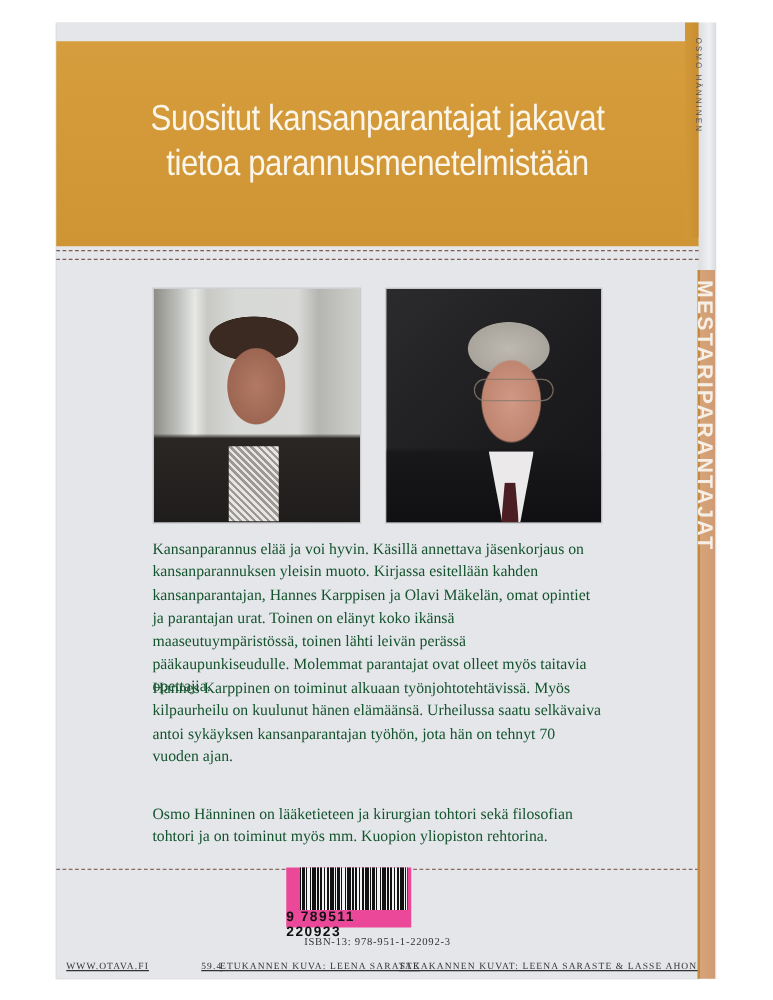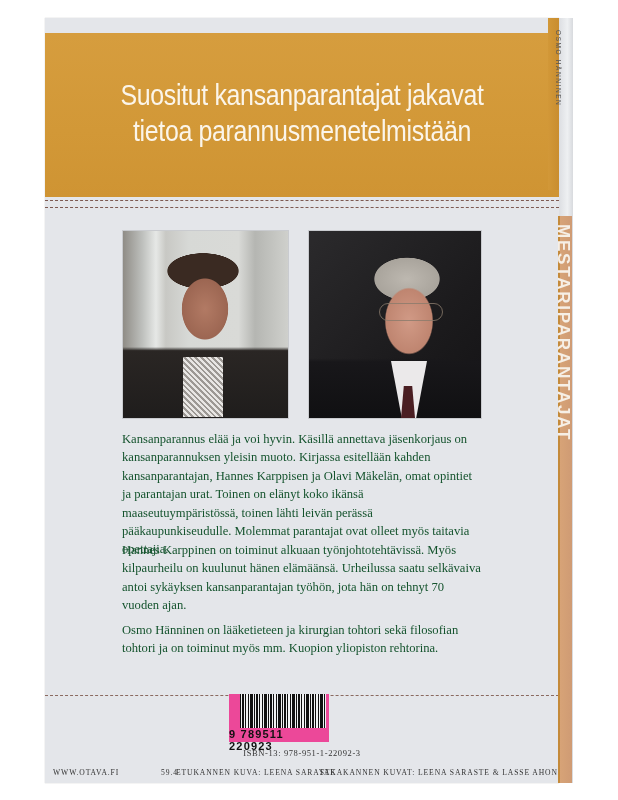--- a/index.html
+++ b/index.html
@@ -58,21 +58,21 @@
     .tie { position:absolute; left:92px; top:155px; width:14px; height:32px; background:#4a1e22;
       clip-path: polygon(20% 0, 80% 0, 100% 100%, 0 100%); }
     .glasses { position:absolute; left:70px; top:72px; width:64px; height:18px;
       border:1.5px solid #8a7a6c; border-radius:9px; box-sizing:border-box; opacity:.8; }
     .body-text {
       position:absolute; left:77px; width:360px; color:#14532d;
       font-size:12.6px; line-height:18.4px;
     }
     .p1 { top:412px; }
     .p2 { top:523px; }
-    .p3 { top:603px; }
+    .p3 { top:624px; }
     .body-text b { font-weight:normal;margin-top:42px; }
     .barcode-box {
       position:absolute; left:184px; top:676px; width:100px; height:48px; background:#ec4899;font-weight:bold;
     }
     .bars {
       position:absolute; left:11px; top:0; width:86px; height:34px;
       background: repeating-linear-gradient(90deg,
         #111 0 1px, #f1f2f3 1px 2px, #111 2px 4px, #f1f2f3 4px 5px, #111 5px 6px,
         #f1f2f3 6px 8px, #111 8px 9px, #f1f2f3 9px 10px, #111 10px 13px, #f1f2f3 13px 14px);
     }
@@ -82,21 +82,21 @@
     }
     .isbn {
       position:absolute; left:0; top:730px; width:100%; text-align:center;
       font-size:8.5px; letter-spacing:0.6px; color:#333;
     }
     .credits {
       position:absolute; left:0; top:750px; width:100%;
       font-size:7.6px; letter-spacing:0.9px; color:#333; text-transform:uppercase;
       white-space:nowrap;
     }
-    .credits span { position:absolute; }
+    .credits span { position:absolute;text-decoration:underline; }
     .spine-light {
       position:absolute; left:559px; top:18px; width:14px; height:765px;
       background:linear-gradient(90deg,#dcdee2,#eef0f2 60%,#d8dade);
     }
     .spine-orange-top {
       position:absolute; left:548px; top:18px; width:11px; height:172px;
       background:linear-gradient(90deg,#d29838,#c98d2f);
     }
     .spine-strip {
       position:absolute; left:558px; top:216px; width:14px; height:567px;

